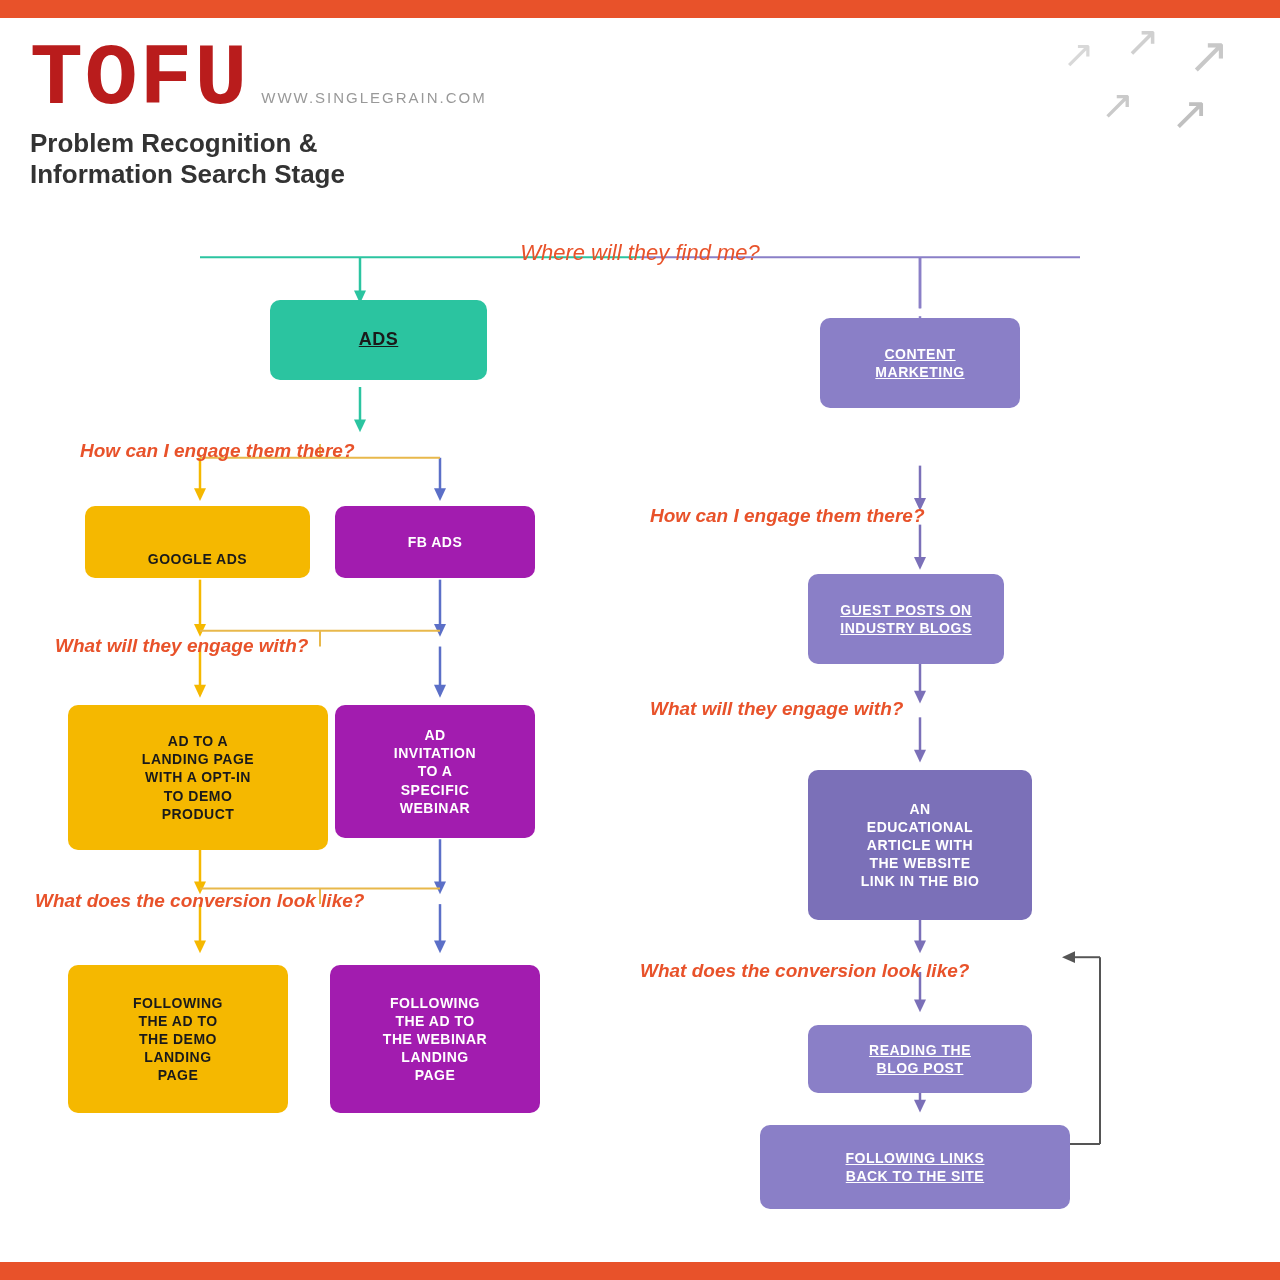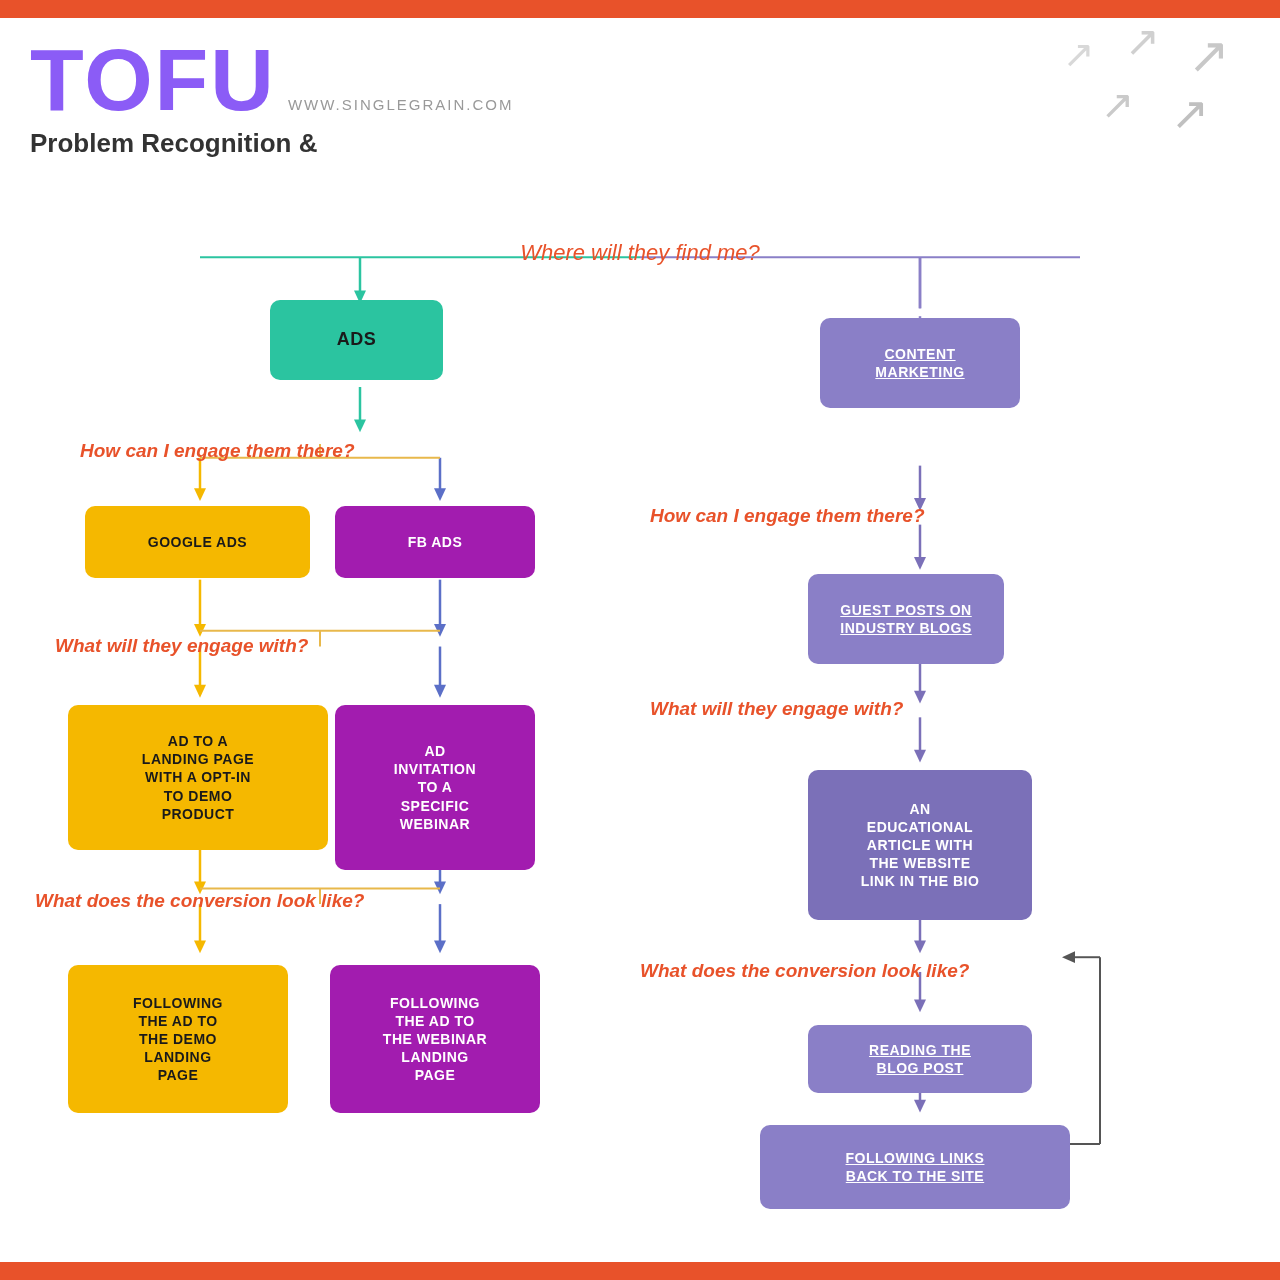--- a/index.html
+++ b/index.html
@@ -34,23 +34,24 @@
     }
     .tofu-title {
       display: flex;
       align-items: baseline;
       gap: 12px;
       margin-top: 18px;
     }
     .tofu-word {
       font-size: 88px;
       font-weight: 900;
-      color: #8b5cf6;
+      color: #b91c1c;
       line-height: 1;
       letter-spacing: 2px;
+      font-family: Liberation Mono, monospace;
     }
     .website-url {
       font-size: 15px;
       color: #999;
       letter-spacing: 2px;
       font-family: Arial, sans-serif;
       font-weight: normal;
     }
     .subtitle {
       font-size: 26px;
@@ -172,20 +173,21 @@
 
 <div class="bottom-bar"></div>
 
 <div class="header">
   <div class="tofu-title">
     <span class="tofu-word">TOFU</span>
     <span class="website-url">WWW.SINGLEGRAIN.COM</span>
   </div>
   <div class="subtitle">
     <span>Problem Recognition &amp;</span><br>
+    <span>Information Search Stage</span>
   </div>
 </div>
 
 <div class="deco-arrows">
   <span class="deco-arrow" style="top:10px; right:10px; font-size:50px; color:#c8c8c8;">↙</span>
   <span class="deco-arrow" style="top:0px; right:80px; font-size:42px; color:#d0d0d0;">↙</span>
   <span class="deco-arrow" style="top:15px; right:145px; font-size:38px; color:#d8d8d8;">↙</span>
   <span class="deco-arrow" style="top:70px; right:30px; font-size:46px; color:#c0c0c0;">↙</span>
   <span class="deco-arrow" style="top:65px; right:105px; font-size:40px; color:#cacaca;">↙</span>
 </div>
@@ -270,41 +272,41 @@
     <polygon points="920,918 914,905 926,905" fill="#7b70b8"></polygon>
 
     <line x1="1060" y1="950" x2="1100" y2="950" stroke="#555" stroke-width="2"></line>
     <line x1="1100" y1="950" x2="1100" y2="760" stroke="#555" stroke-width="2"></line>
     <line x1="1100" y1="760" x2="1068" y2="760" stroke="#555" stroke-width="2"></line>
     <polygon points="1062,760 1075,754 1075,766" fill="#555"></polygon>
   </svg>
 
   <div class="center-question" style="top: 30px;">Where will they find me?</div>
 
-  <div class="box box-green" style="left: 270px; top: 90px; width: 173px; height: 80px;">
+  <div class="box box-green" style="left: 270px; top: 90px; width: 217px; height: 80px; text-decoration: underline;">
     <span class="box-text box-text-lg">ADS</span>
   </div>
 
   <div class="q-label" style="left: 80px; top: 230px; font-size: 19px;">How can I engage them there?</div>
 
-  <div class="box box-yellow" style="left: 85px; top: 296px; width: 225px; height: 72px;">
+  <div class="box box-yellow" style="left: 85px; top: 296px; width: 225px; height: 72px; align-items: flex-end;">
     <span class="box-text box-text-sm">GOOGLE ADS</span>
   </div>
 
   <div class="box box-blue" style="left: 335px; top: 296px; width: 200px; height: 72px;">
     <span class="box-text box-text-sm">FB ADS</span>
   </div>
 
   <div class="q-label" style="left: 55px; top: 425px; font-size: 19px;">What will they engage with?</div>
 
   <div class="box box-yellow" style="left: 68px; top: 495px; width: 260px; height: 145px;">
     <span class="box-text box-text-sm">AD TO A<br>LANDING PAGE<br>WITH A OPT-IN<br>TO DEMO<br>PRODUCT</span>
   </div>
 
-  <div class="box box-blue" style="left: 335px; top: 495px; width: 200px; height: 165px;">
+  <div class="box box-blue" style="left: 335px; top: 495px; width: 200px; height: 133px;">
     <span class="box-text box-text-sm">AD<br>INVITATION<br>TO A<br>SPECIFIC<br>WEBINAR</span>
   </div>
 
   <div class="q-label" style="left: 35px; top: 680px; font-size: 19px;">What does the conversion look like?</div>
 
   <div class="box box-yellow" style="left: 68px; top: 755px; width: 220px; height: 148px;">
     <span class="box-text box-text-sm">FOLLOWING<br>THE AD TO<br>THE DEMO<br>LANDING<br>PAGE</span>
   </div>
 
   <div class="box box-blue" style="left: 330px; top: 755px; width: 210px; height: 148px;">

